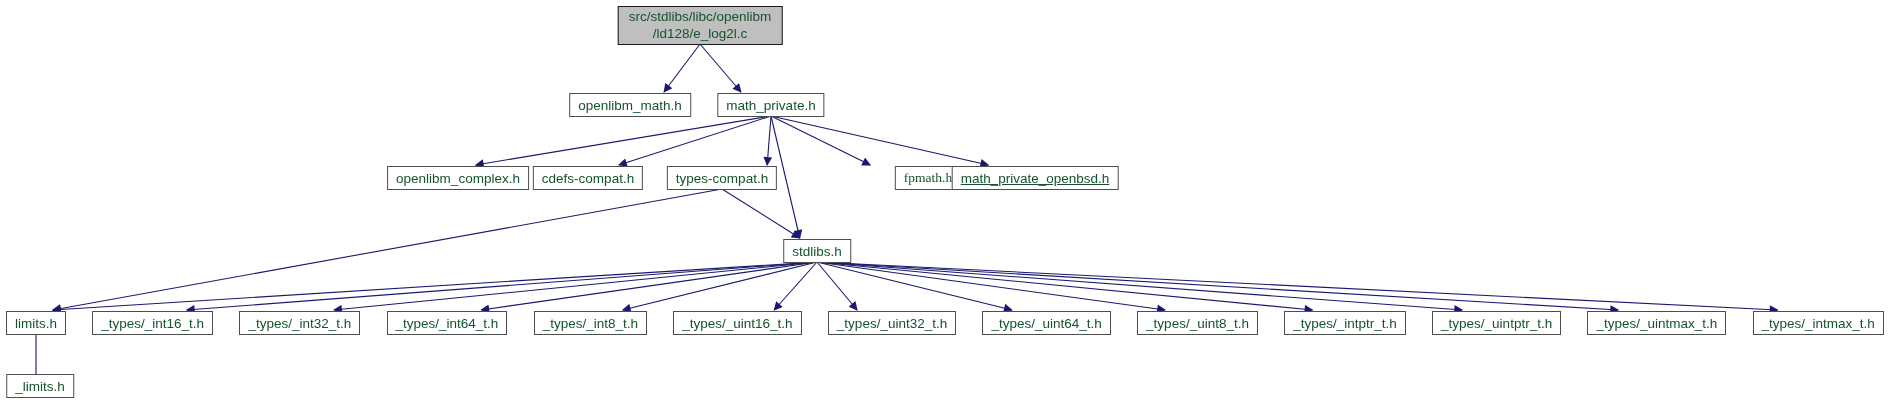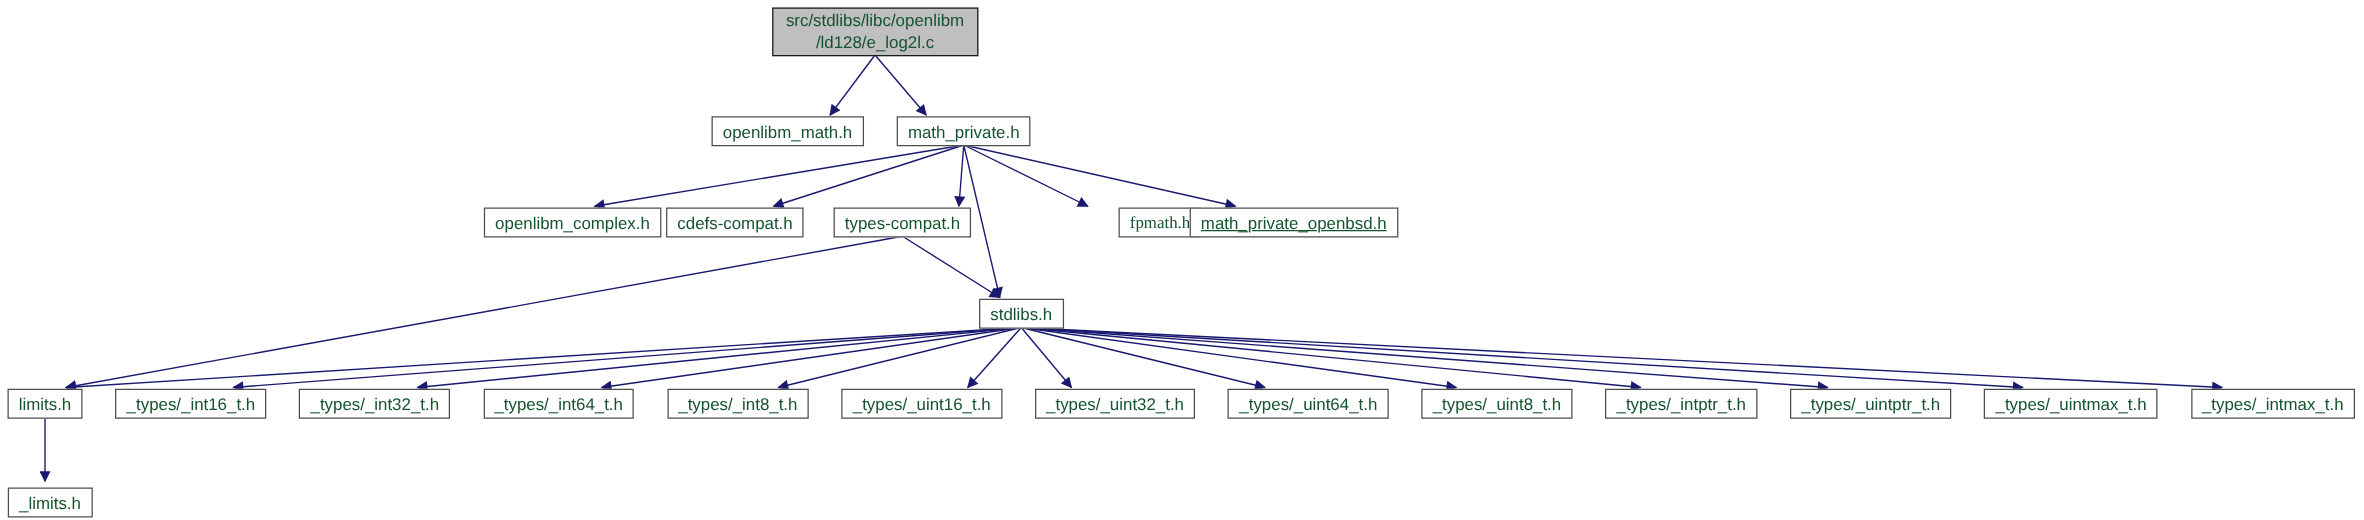--- a/index.html
+++ b/index.html
@@ -43,21 +43,21 @@
   }
   #n-root{left:700px;top:6px;}
   #n-openlibm_math{left:630px;top:93px;}
   #n-math_private{left:771px;top:93px;}
   #n-openlibm_complex{left:440px;top:166px;margin-left:18px;}
   #n-cdefs_compat{left:588px;top:166px;}
   #n-types_compat{left:722px;top:166px;}
   #n-fpmath{left:928px;top:166px;font-family:Liberation Serif, serif;}
   #n-math_private_openbsd{left:1035px;top:166px;text-decoration:underline;}
   #n-stdint{left:817px;top:239px;}
-  #n-_limits{left:40px;top:390px;}
+  #n-_limits{left:40px;top:374px;}
   #row-bottom{
     position:absolute;
     left:6px;
     right:7px;
     top:311px;
     display:flex;
     justify-content:space-between;
     z-index:1;
   }
   #row-bottom .node{position:relative;}

